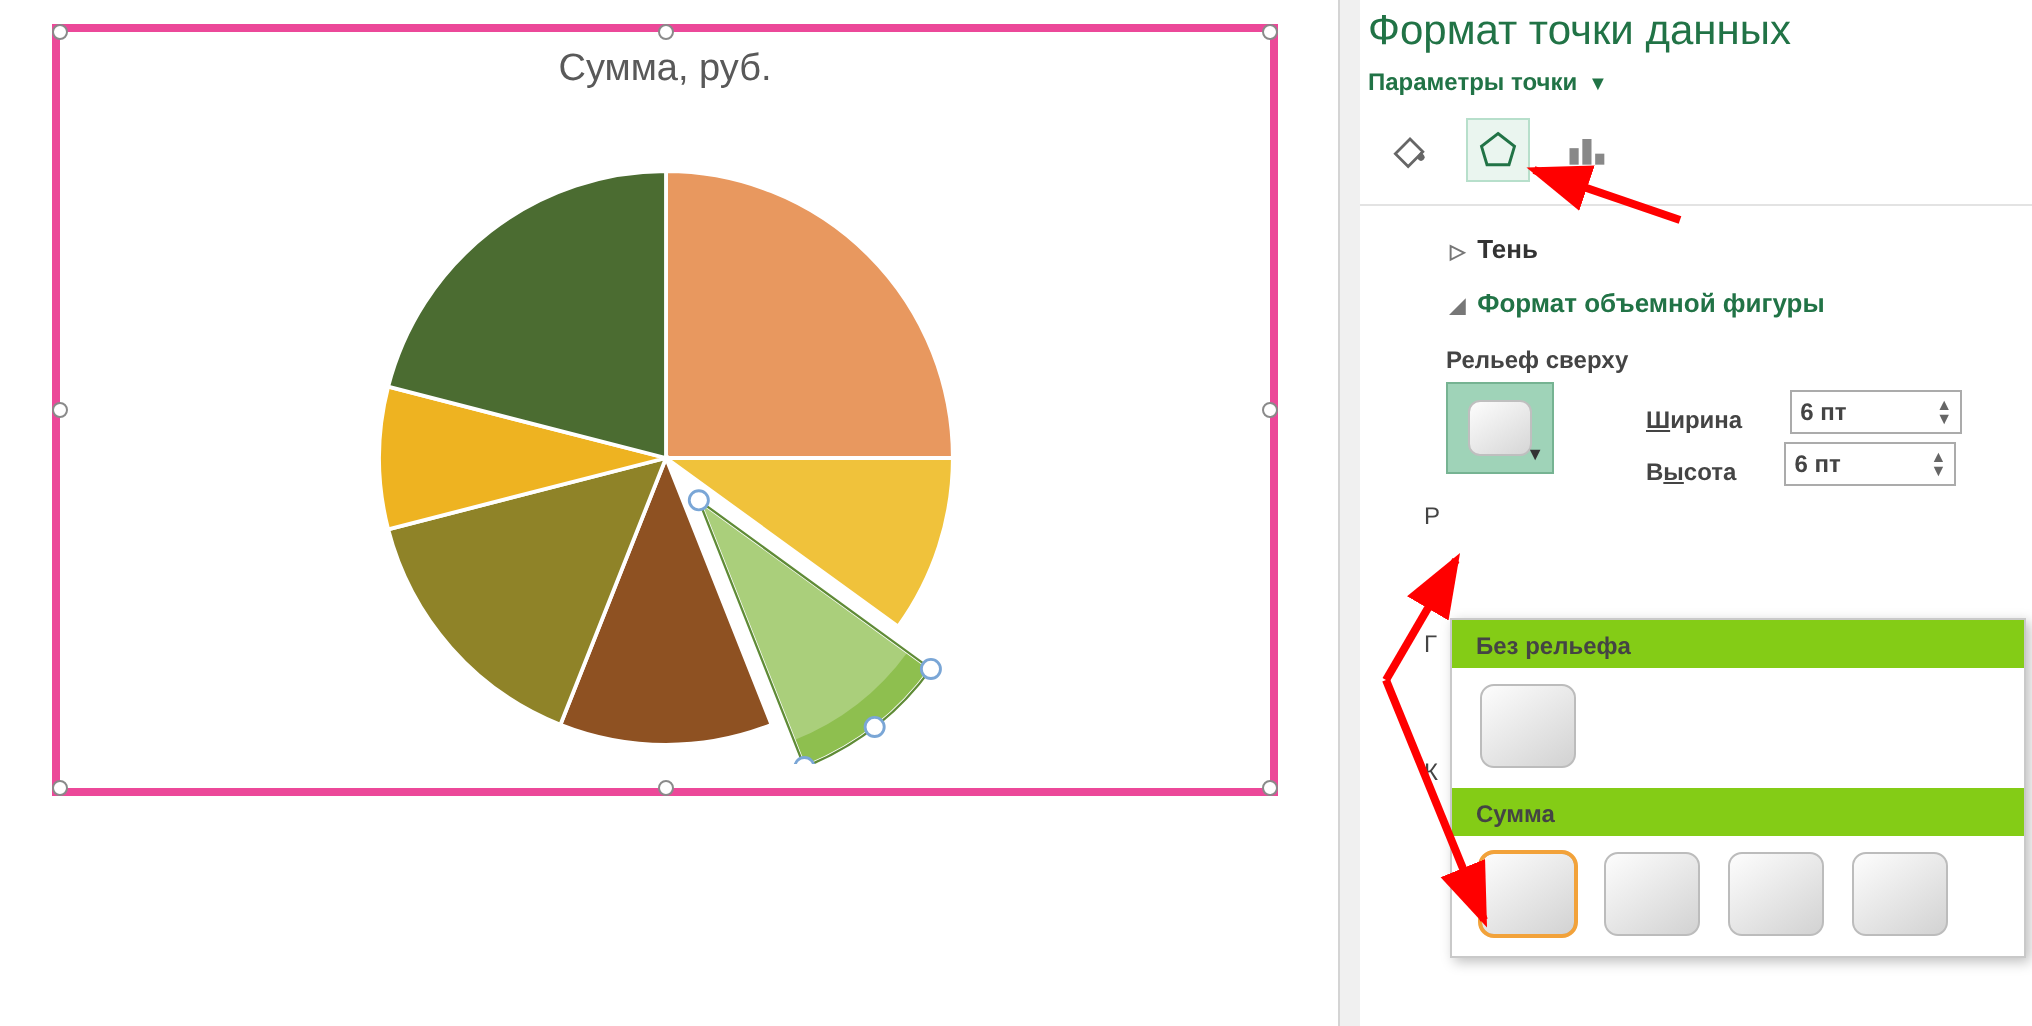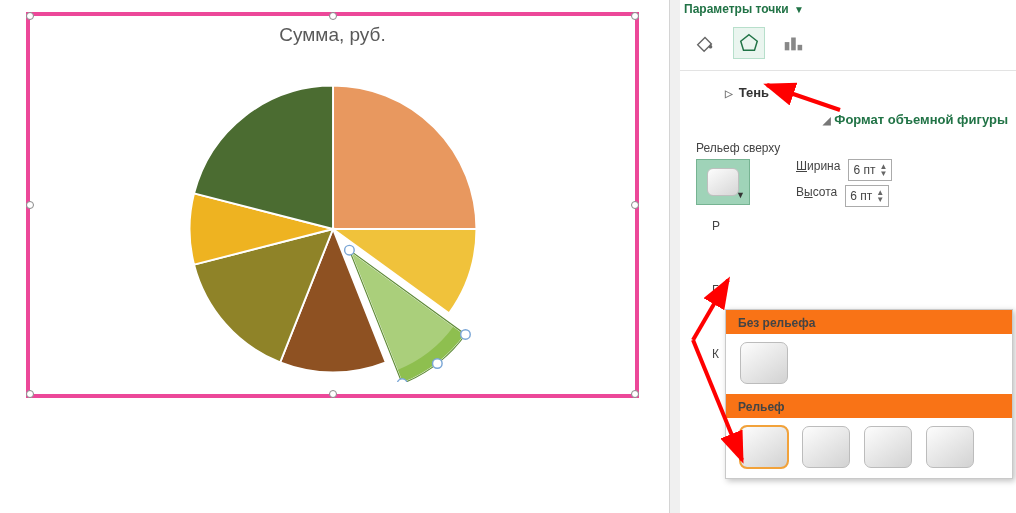--- a/index.html
+++ b/index.html
@@ -93,23 +93,24 @@
     padding: 6px 8px 6px 12px;
     font-size: 13px;
     font-weight: bold;
     color: #333;
     cursor: pointer;
     margin-left: 33px;
   }
   .acc-row .tri {
     display:inline-block; width:10px; color:#777; font-size:10px;
   }
-  .acc-row.open { color:#217346;text-align:right; }
+  .acc-row.open { color:#217346; }
   .section-body {
-    padding: 6px 0 0 16px;
+    padding: 6px 0 0 43px;
+    font-weight: bold;
   }
   .field-label {
     font-size: 12px; color:#444;
     padding: 2px 0 4px 0;
   }
   .bevel-picker-row {
     display:flex; align-items:flex-start; gap:46px;
   }
   .bevel-btn {
     width:54px; height:46px;
@@ -123,24 +124,24 @@
     position:absolute; right:4px; bottom:4px;
     font-size:9px; color:#333;
   }
   .bevel-swatch {
     width:32px; height:28px;
     background: linear-gradient(145deg,#fdfdfd,#d6d6d6);
     border:1px solid #bfbfbf;
     border-radius:6px;
   }
   .wh-block { font-size:12px; color:#444; }
-  .wh-row { display:flex; align-items:flex-start; gap:8px; height:26px; }
+  .wh-row { display:flex; align-items:flex-end; gap:24px; height:26px; }
   .wh-row label u { text-decoration: underline; }
   .wh-input {
-    width:44px; height:22px;
+    width:86px; height:22px;
     border:1px solid #ababab;
     font-size:12px;
     padding:0 4px;
     display:flex; align-items:center; justify-content:space-between;
     background:#fff;
   }
   .wh-input .spin { font-size:8px; line-height:7px; color:#666; }
   .stub-row {
     padding: 8px 0 0 32px;
     font-size:12px; color:#444;
@@ -151,21 +152,21 @@
     position:absolute;
     left: 725px; top: 309px;
     width: 288px;
     background:#fff;
     border:1px solid #c9c9c9;
     box-shadow: 2px 2px 6px rgba(0,0,0,.25);
   }
   .gal-head {
     font-weight:bold; font-size:12px;
     padding:6px 10px 4px 12px;
-    background:#f97316;
+    background:#84cc16;
     color:#444;
   }
   .gal-body {
     padding:8px 10px 10px 14px;
     display:flex; gap:14px; flex-wrap:wrap;
   }
   .gal-item {
     width:48px; height:42px;
     background: linear-gradient(145deg,#fdfdfd,#d2d2d2);
     border:1px solid #bcbcbc;
@@ -211,20 +212,21 @@
           <path d="M 0 0 L 55.218682902701715 139.4664728832377 A 150 150 0 0 1 -55.218682902701666 139.4664728832377 Z" fill="#8e5122" stroke="#ffffff" stroke-width="2"></path>
           <path d="M 0 0 L -55.218682902701666 139.4664728832377 A 150 150 0 0 1 -145.28747416929465 37.303483074728284 Z" fill="#8f8328" stroke="#ffffff" stroke-width="2"></path>
           <path d="M 0 0 L -145.28747416929465 37.303483074728284 A 150 150 0 0 1 -145.28747416929468 -37.30348307472812 Z" fill="#eeb321" stroke="#ffffff" stroke-width="2"></path>
           <path d="M 0 0 L -145.28747416929468 -37.30348307472812 A 150 150 0 0 1 -1.6078131593583422e-13 -150 Z" fill="#4b6c31" stroke="#ffffff" stroke-width="2"></path>
         </svg>
     </div>
   </div>
 </div>
 
 <div class="panel">
+  <div class="panel-title">Формат точки данных</div>
   <div class="panel-sub">
     <span>Параметры точки</span>
     <span class="drop">▼</span>
   </div>
 
   <div class="icon-tabs">
     <div class="tab-btn">
       <svg width="22" height="22" viewBox="0 0 24 24">
           <path d="M4 14 12 6l7 7-8 8-7-7z" fill="none" stroke="#666" stroke-width="1.5"></path>
           <path d="M18 18c1 0 2-1 2-2 0-1-2-3-2-3s-2 2-2 3c0 1 1 2 2 2z" fill="#666"></path>
@@ -284,21 +286,21 @@
     <div class="stub-row" style="padding-top:50px">Г</div>
     <div class="stub-row" style="padding-top:50px">К</div>
   </div>
 </div>
 
 <div class="gallery">
   <div class="gal-head">Без рельефа</div>
   <div class="gal-body">
     <div class="gal-item"></div>
   </div>
-  <div class="gal-head">Рельеф</div>
+  <div class="gal-head">Сумма</div>
   <div class="gal-body">
     <div class="gal-item sel"></div>
     <div class="gal-item"></div>
     <div class="gal-item"></div>
     <div class="gal-item"></div>
   </div>
 </div>
 
 <svg class="arrow-svg">
   <defs>

